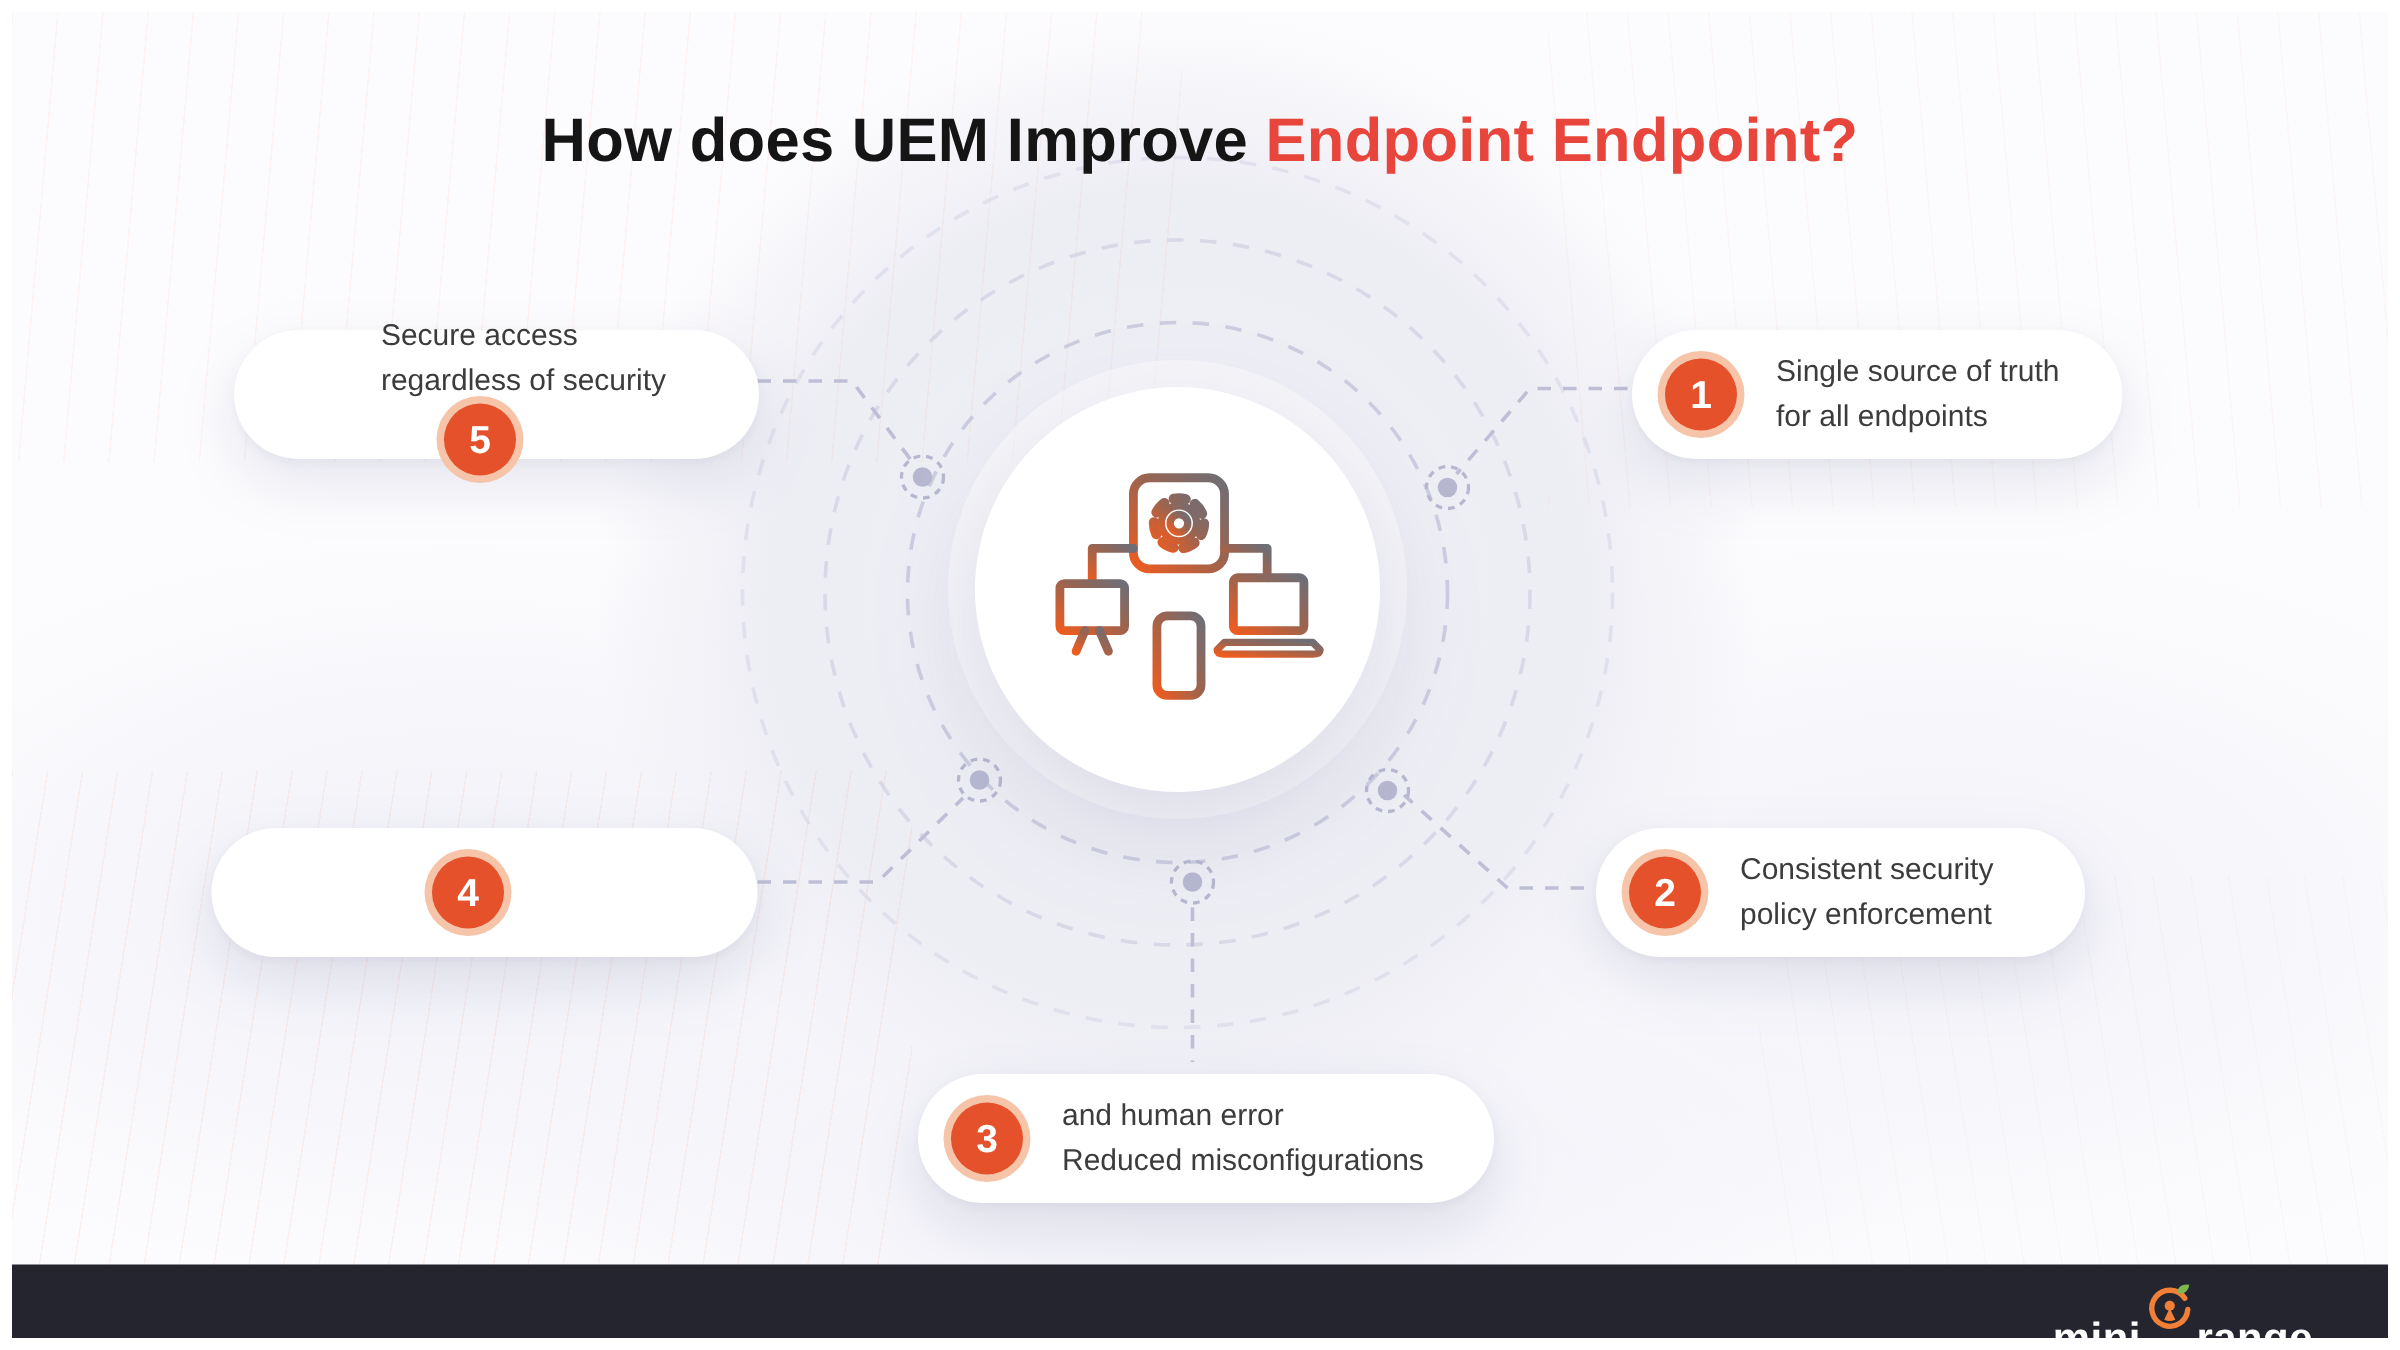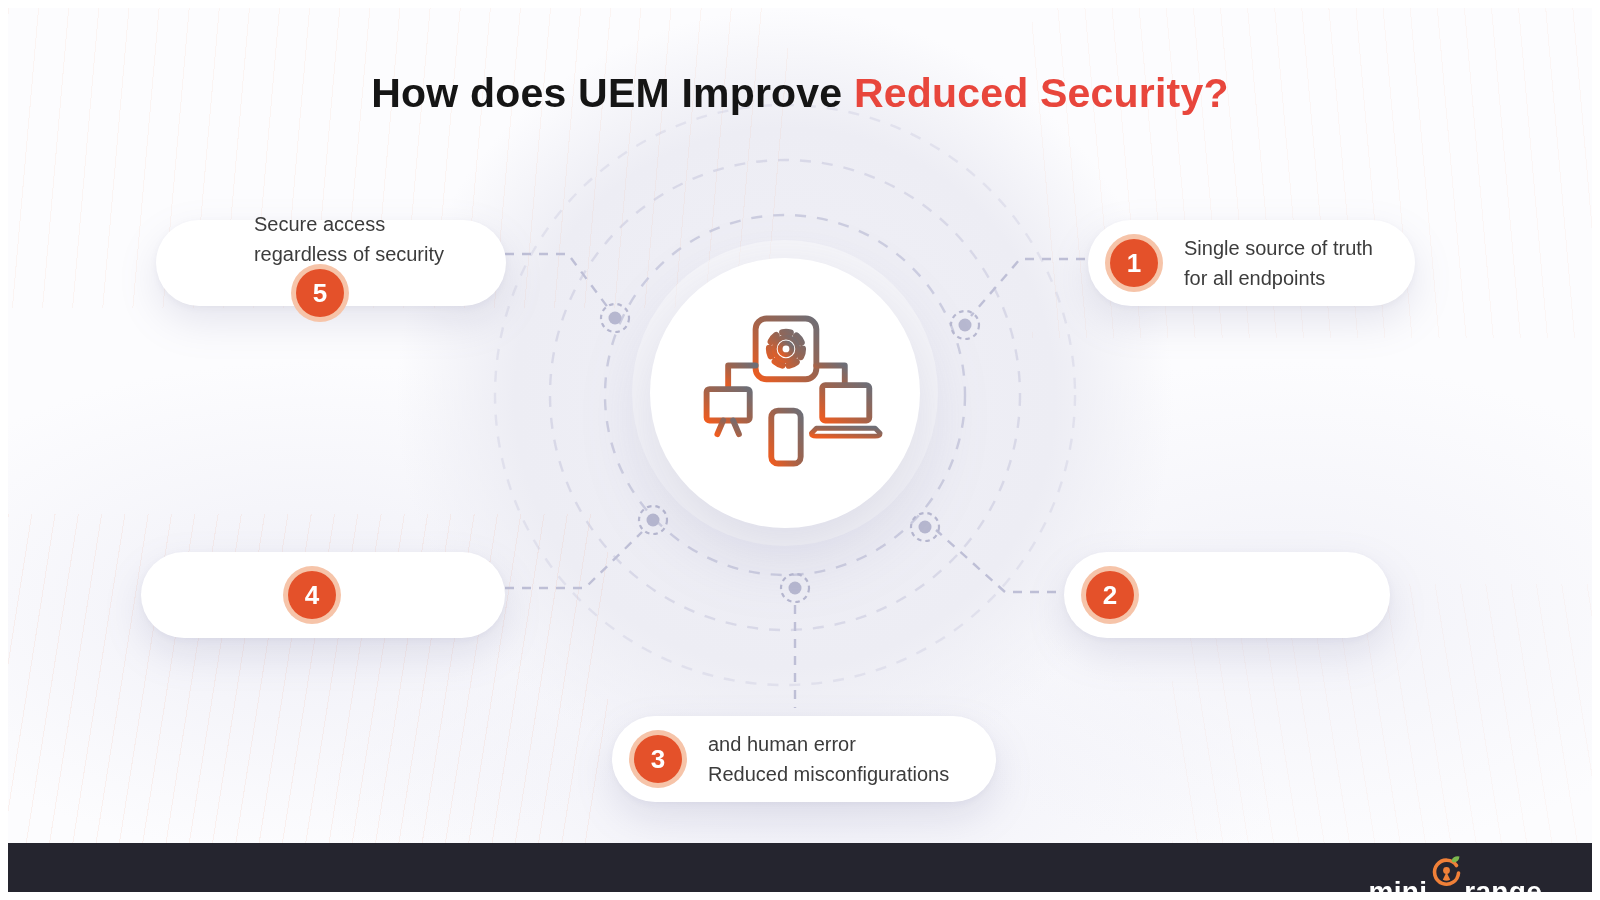--- a/index.html
+++ b/index.html
@@ -111,21 +111,21 @@
       <g fill="#B7B8D0">
         <circle cx="607" cy="310" r="6.5"></circle>
         <circle cx="957" cy="317" r="6.5"></circle>
         <circle cx="645" cy="512" r="6.5"></circle>
         <circle cx="917" cy="519" r="6.5"></circle>
         <circle cx="787" cy="580" r="6.5"></circle>
       </g>
     </g>
   </svg>
 
-  <div class="title"><span>How does UEM Improve </span><span class="hl">Reduced Security?</span></div>
+  <div class="title"><span>How does UEM Improve </span><span class="hl">Endpoint Endpoint?</span></div>
 
   <div class="center-circle">
     <svg width="196" height="196" viewBox="0 0 200 200">
       <defs>
         <linearGradient id="iconGrad" x1="100%" y1="0%" x2="0%" y2="100%">
           <stop offset="0%" stop-color="#6E6E76"></stop>
           <stop offset="45%" stop-color="#9A6450"></stop>
           <stop offset="100%" stop-color="#EE5C20"></stop>
         </linearGradient>
       </defs>
@@ -175,20 +175,24 @@
       <span>for all endpoints</span>
     </div>
   </div>
 
   <div class="pill pill-4 badge-right">
     <div class="badge">4</div>
   </div>
 
   <div class="pill pill-2 badge-left">
     <div class="badge">2</div>
+    <div class="pill-text">
+      <span>Consistent security</span>
+      <span>policy enforcement</span>
+    </div>
   </div>
 
   <div class="pill pill-3 badge-left">
     <div class="badge">3</div>
     <div class="pill-text">
       <span>and human error</span>
       <span>Reduced misconfigurations</span>
     </div>
   </div>
 

